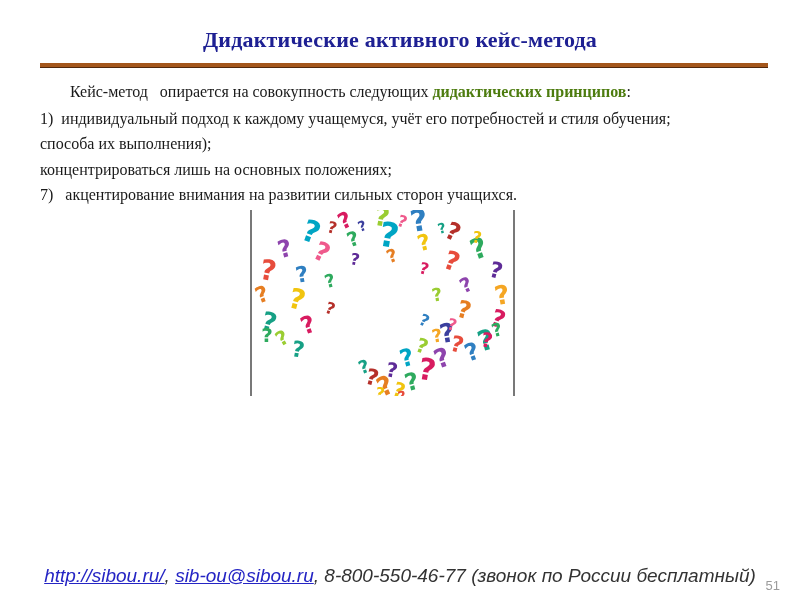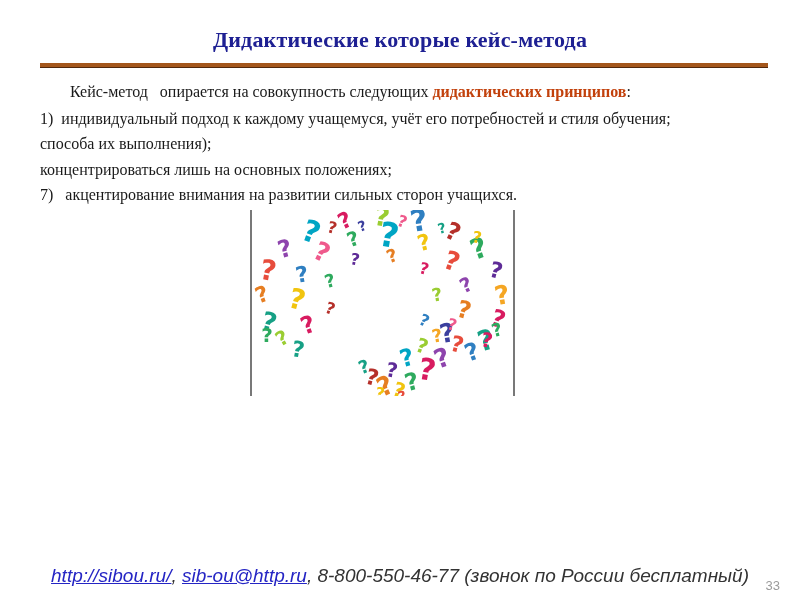--- a/index.html
+++ b/index.html
@@ -14,21 +14,21 @@
     font-family:"Liberation Serif",serif;letter-spacing:.2px;
   }
   .rule{
     margin:10px 0 0 40px;width:728px;height:4px;
     background:#a4571c;border-bottom:1px solid #52280b;
   }
   .intro{
     margin:13px 35px 0 40px;font-size:16px;line-height:22.5px;
     color:#1a1a1a;text-indent:30px;
   }
-  .hl{color:#c2410c;font-weight:bold;}
+  .hl{color:#4d7c0f;font-weight:bold;}
   .list{margin:4px 35px 0 40px;width:725px;font-size:16px;line-height:22.5px;color:#1a1a1a;}
   .item{margin:0 0 3px 0;}
   .line{display:block;}
   .just{text-align:justify;text-align-last:justify;}
   .figure{
     position:relative;margin:3px 0 0 250px;width:261px;height:186px;
     border-left:2px solid #787878;border-right:2px solid #787878;
     overflow:hidden;background:#fff;
   }
   .mark{
@@ -44,21 +44,21 @@
   .pagenum{
     position:absolute;right:20px;bottom:7px;
     font-family:"Liberation Sans",sans-serif;font-size:13px;color:#9b9b9b;
   }
 </style>
 </head>
 <body>
 
 <div class="slide">
 
-  <h1 class="title">Дидактические которые кейс-метода</h1>
+  <h1 class="title">Дидактические активного кейс-метода</h1>
 
   <div class="rule"></div>
 
   <p class="intro"><span>Кейс-метод&nbsp;&nbsp; опирается на совокупность следующих </span><span class="hl">дидактических принципов</span><span>:</span></p>
 
   <div id="list" class="list">
       <div class="item">
         <span class="line">1)&nbsp; индивидуальный подход к каждому учащемуся, учёт его потребностей и стиля обучения;</span>
       </div>
       <div class="item">
@@ -128,17 +128,17 @@
         <span class="mark" style="left: 185px; top: 126px; font-size: 18px; color: rgb(245, 166, 35); transform: translate(-50%, -50%) rotate(-10deg);">?</span>
         <span class="mark" style="left: 200px; top: 115px; font-size: 16px; color: rgb(239, 90, 140); transform: translate(-50%, -50%) rotate(15deg);">?</span>
         <span class="mark" style="left: 220px; top: 142px; font-size: 24px; color: rgb(47, 127, 193); transform: translate(-50%, -50%) rotate(-20deg);">?</span>
         <span class="mark" style="left: 235px; top: 130px; font-size: 20px; color: rgb(216, 27, 96); transform: translate(-50%, -50%) rotate(10deg);">?</span>
         <span class="mark" style="left: 245px; top: 120px; font-size: 18px; color: rgb(46, 170, 94); transform: translate(-50%, -50%) rotate(-15deg);">?</span>
         <span class="mark" style="left: 128px; top: 184px; font-size: 16px; color: rgb(241, 196, 15); transform: translate(-50%, -50%) rotate(10deg);">?</span>
         <span class="mark" style="left: 150px; top: 186px; font-size: 14px; color: rgb(231, 76, 60); transform: translate(-50%, -50%) rotate(-10deg);">?</span>
       </div>
   </div>
 
-  <p class="footer"><a href="#">http://sibou.ru/</a><span>, </span><a href="#">sib-ou@http.ru</a><span>, 8-800-550-46-77 (звонок по России бесплатный)</span></p>
+  <p class="footer"><a href="#">http://sibou.ru/</a><span>, </span><a href="#">sib-ou@sibou.ru</a><span>, 8-800-550-46-77 (звонок по России бесплатный)</span></p>
 
-  <div class="pagenum">33</div>
+  <div class="pagenum">51</div>
 
 </div>
 
 </body></html>

